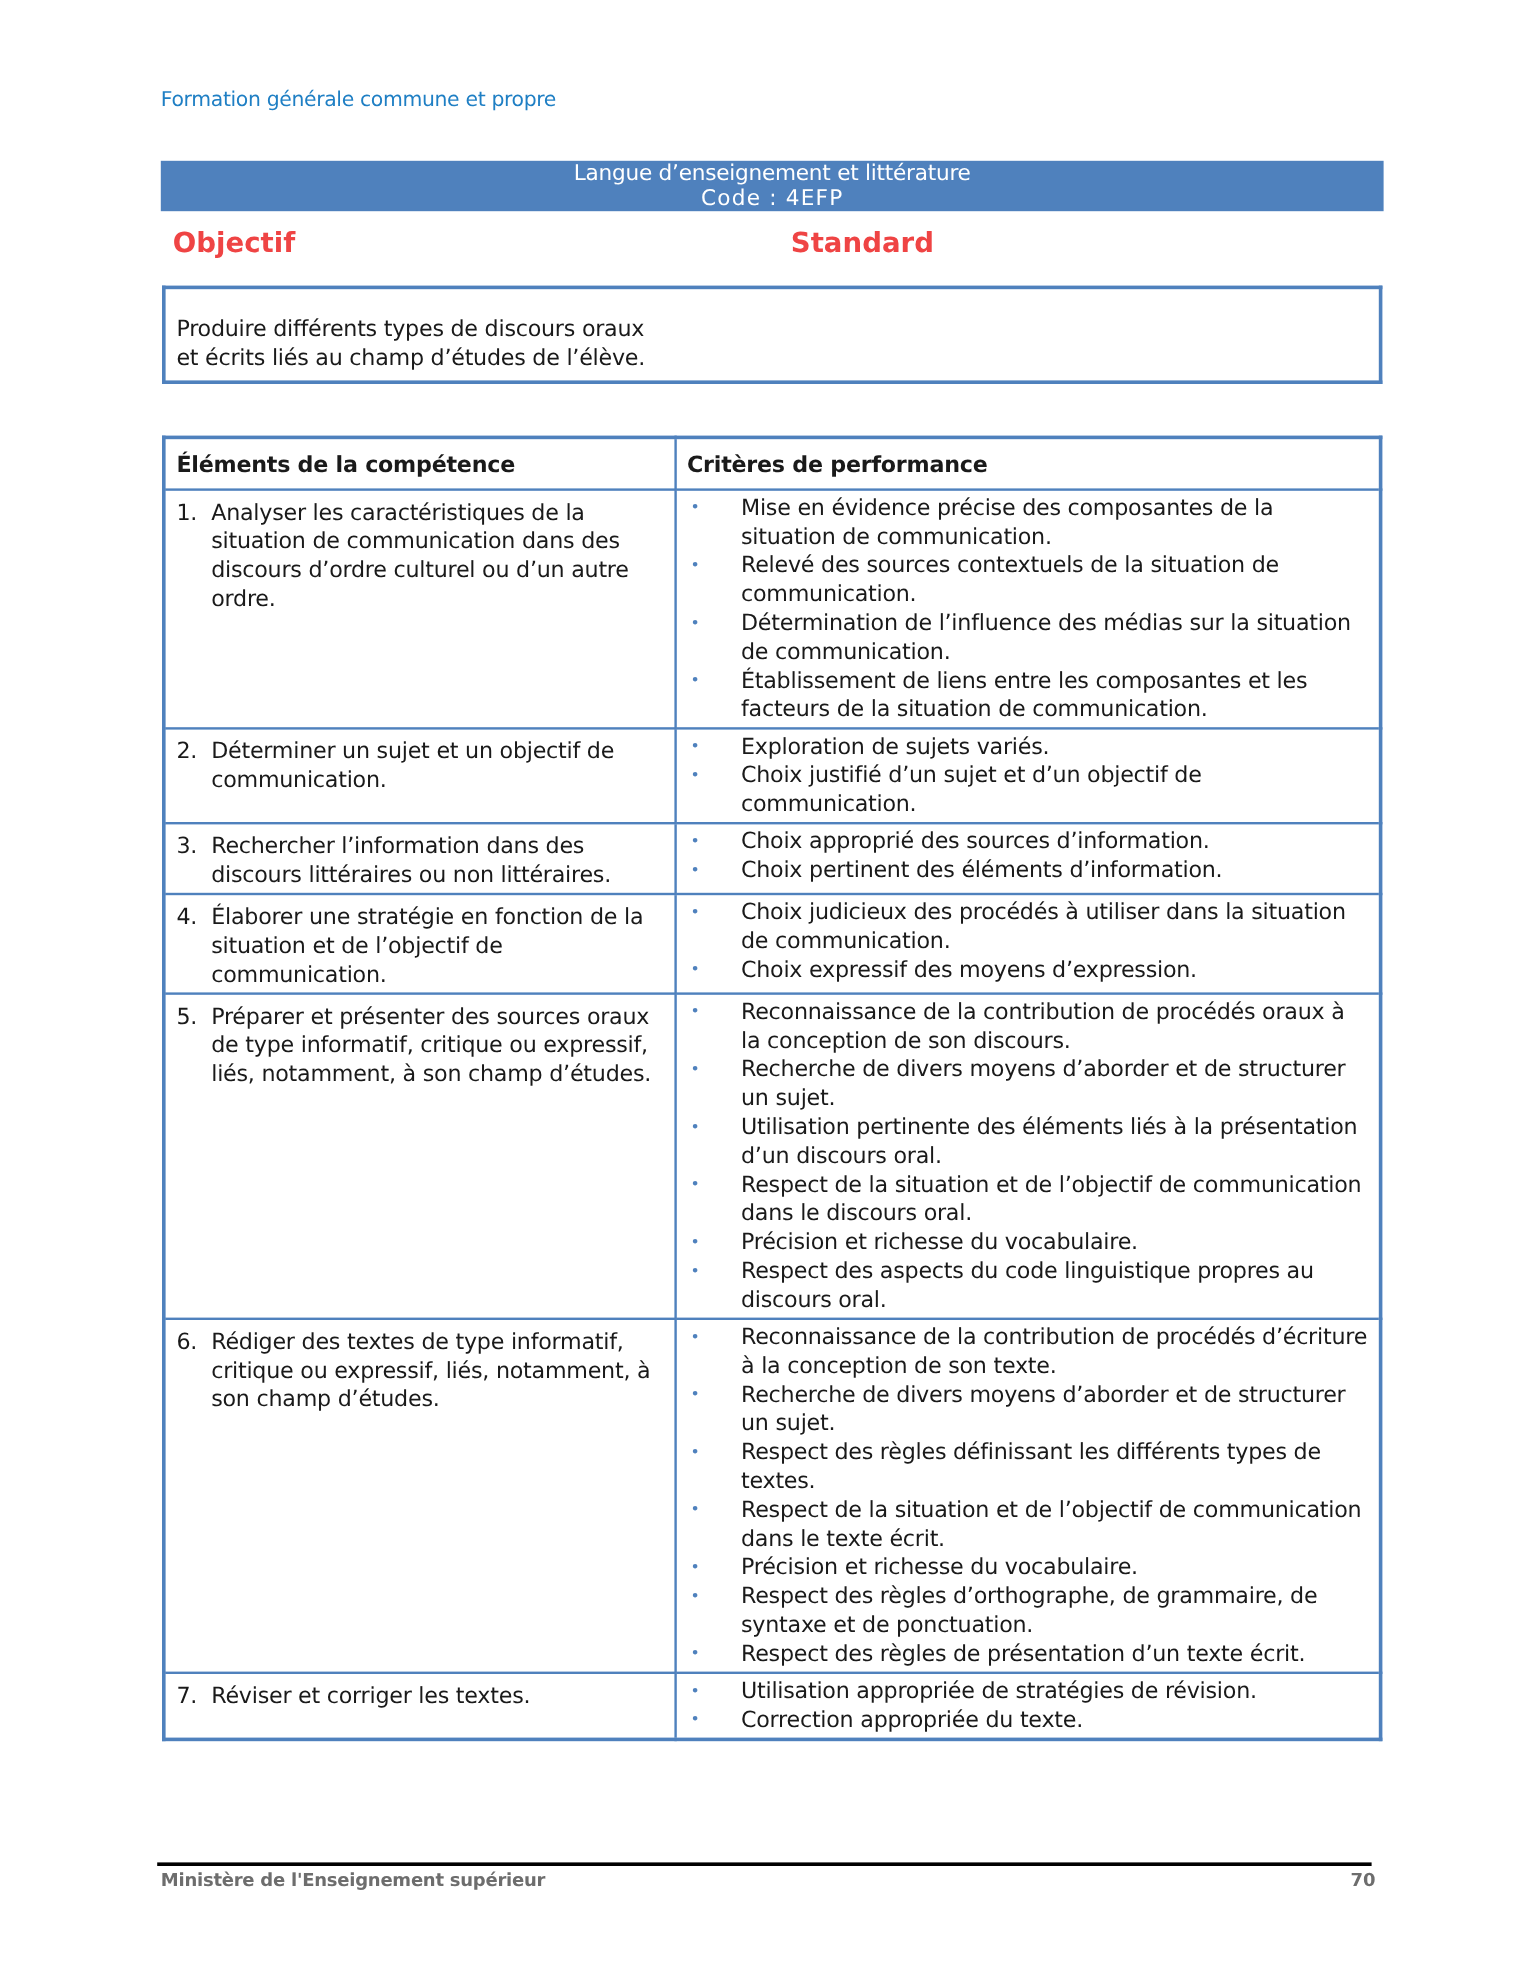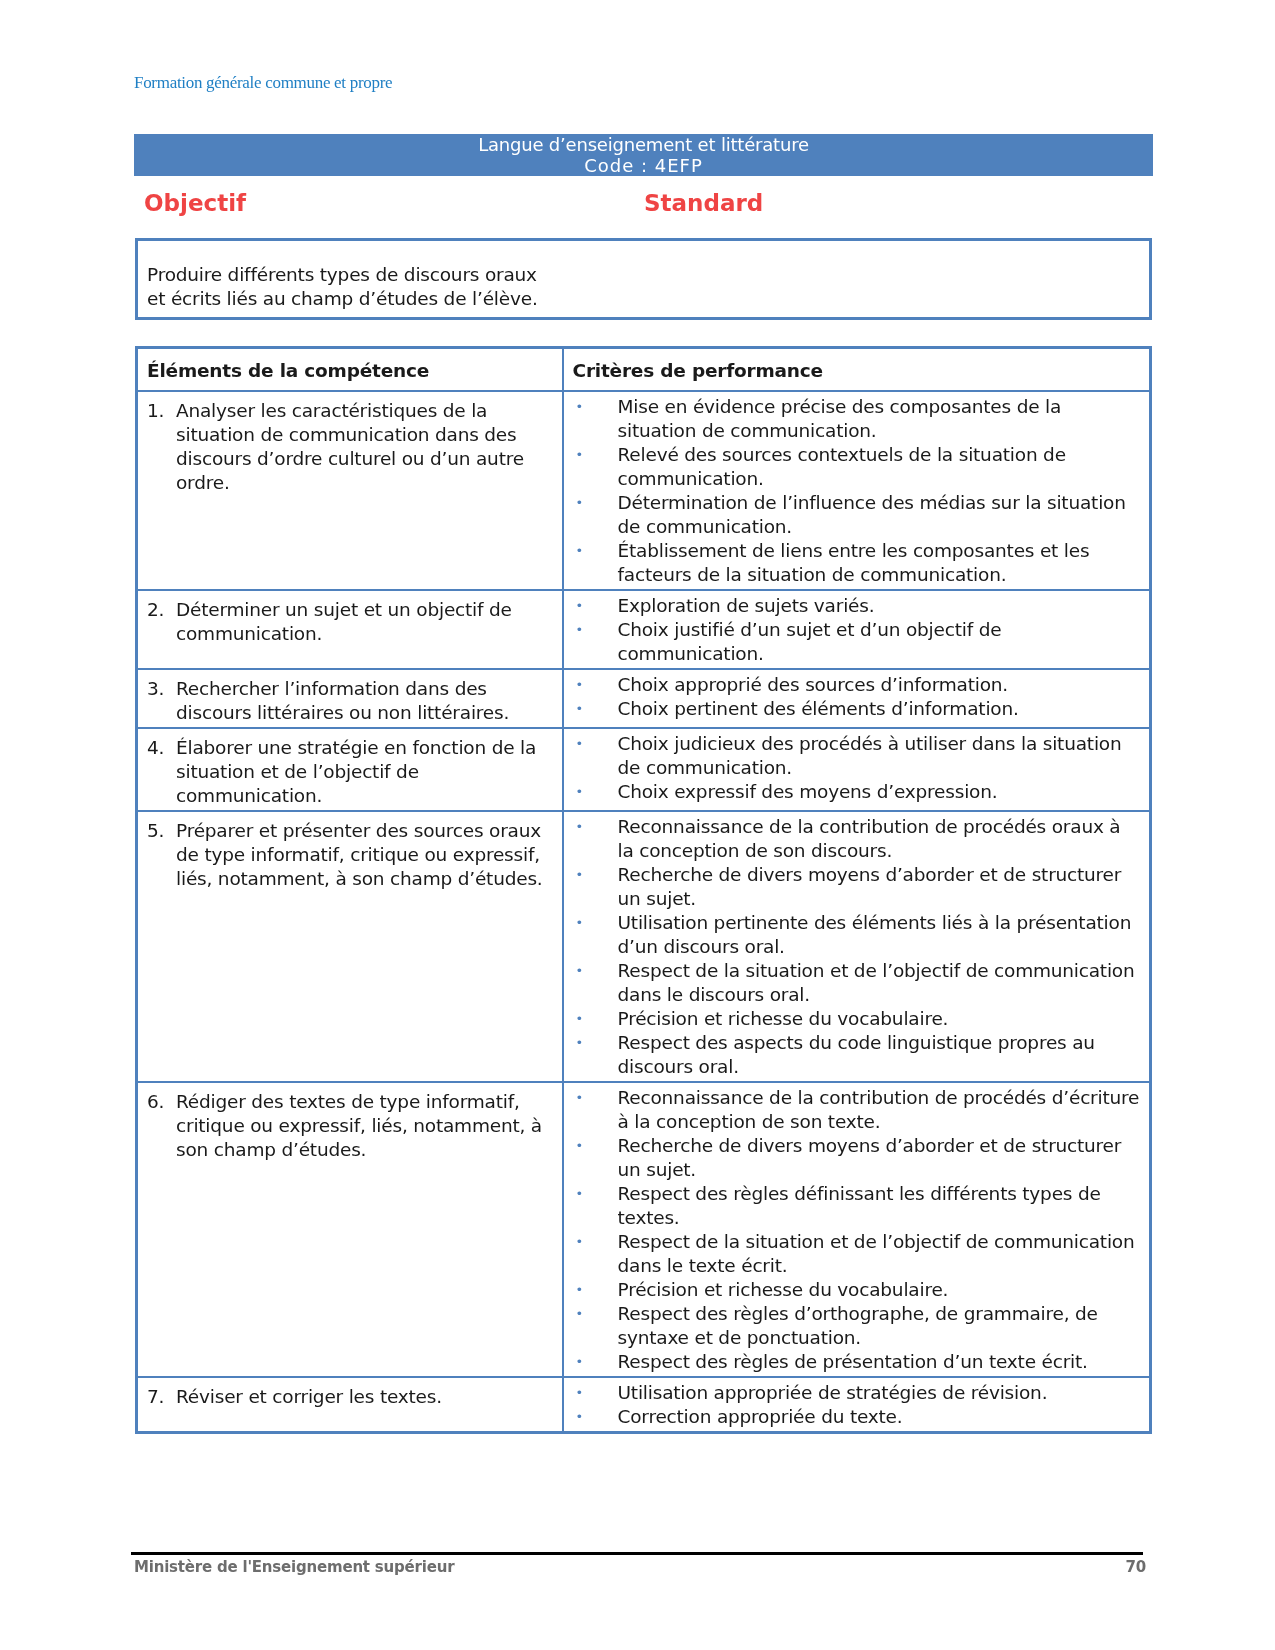--- a/index.html
+++ b/index.html
@@ -1,30 +1,30 @@
 <!DOCTYPE html>
 <html><head>
 <meta charset="utf-8">
 <style>
   html, body { margin: 0; padding: 0; background: #ffffff; }
   body { width: 1275px; height: 1650px; position: relative; font-family: "DejaVu Sans", sans-serif; color: #1a1a1a; }
-  .running-head { position: absolute; left: 134px; top: 73px; font-size: 17px; color: #1f7fc4; letter-spacing: -0.3px; font-family: Liberation Serif, serif; }
+  .running-head { position: absolute; left: 134px; top: 73px; font-size: 17px; color: #1f7fc4; letter-spacing: -0.3px; }
   .course-bar { position: absolute; left: 134px; top: 134px; width: 1019px; height: 42px; background: #4f81bd; color: #ffffff; display: flex; justify-content: space-between; align-items: center; padding: 0 10px; box-sizing: border-box; font-size: 18px; letter-spacing: -0.2px; flex-direction: column; }
   .course-bar .code { letter-spacing: 1px; }
   .section-titles { position: absolute; left: 144px; top: 190px; width: 1000px; height: 34px; font-weight: bold; color: #ef4444; font-size: 23px; }
   .section-titles .obj { position: absolute; left: 0; top: 0; }
-  .section-titles .std { position: absolute; left: 500px; top: 0; }
+  .section-titles .std { position: absolute; left: 515px; top: 0; }
   table { border-collapse: collapse; position: absolute; left: 135px; width: 1017px; font-size: 18.5px; line-height: 24px; letter-spacing: -0.2px; }
   table, th, td { border: 2px solid #4f81bd; }
   table.outer { border-width: 3px; }
   .t1 { top: 238px; }
   .t1 th { text-align: left; font-weight: bold; padding: 8px 9px; height: 28px; }
   .t1 td { padding: 22px 9px 6px 9px; height: 48px; }
   .t1 td .txt { width: 400px; }
-  .t2 { top: 346px; }
+  .t2 { top: 363px; }
   .t2 th { text-align: left; font-weight: bold; padding: 10px 9px 7px 9px; }
   .t2 td { vertical-align: top; padding: 3px 9px 2px 9px; }
   .t2 col.c1 { width: 426px; }
   .element { display: flex; margin-top: 4px; }
   .element .num { width: 29px; flex-shrink: 0; }
   ul.crit { list-style: none; margin: 0; padding: 0; }
   ul.crit li { display: flex; }
   ul.crit li .bullet { width: 45px; flex-shrink: 0; color: #4f81bd; font-size: 13px; padding-left: 3px; box-sizing: border-box; }
   .footer-rule { position: absolute; left: 131px; top: 1552px; width: 1012px; height: 3px; background: #000000; }
   .footer { position: absolute; left: 134px; top: 1558px; width: 1012px; display: flex; justify-content: space-between; font-size: 15px; font-weight: bold; color: #6d6d6d; letter-spacing: -0.2px; }

